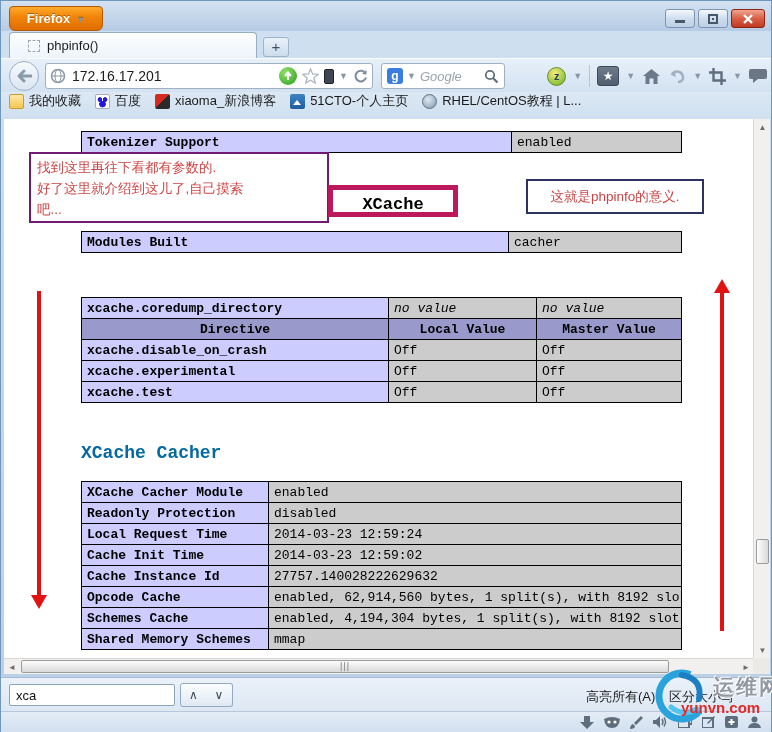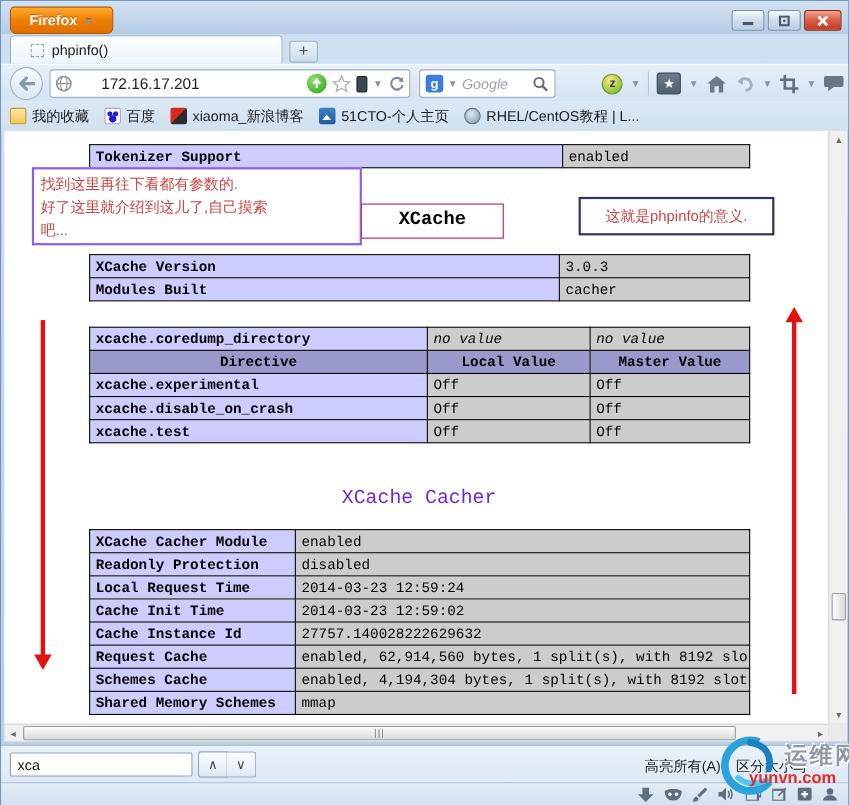--- a/index.html
+++ b/index.html
@@ -36,21 +36,21 @@
     font-size:15px; color:#3f5063; text-align:center; line-height:18px; cursor:pointer; }
 
   
   .navbar { position:absolute; left:0; top:57px; width:100%; height:34px;
     background:linear-gradient(#e7f0f9,#d3e2f1); border-top:1px solid #fafcff; }
   .back-btn { position:absolute; left:8px; top:2px; width:30px; height:30px; border-radius:50%;
     background:linear-gradient(#f6fafd,#dbe6f1); border:1px solid #9db1c6; display:flex;
     align-items:center; justify-content:center; cursor:pointer; }
   .urlbar { position:absolute; left:44px; top:4px; width:328px; height:26px; background:#fff;
     border:1px solid #9fb0c1; border-radius:3px; display:flex; align-items:center; padding:0 4px; }
-  .urlbar .url-text { flex:1; font-size:14px; color:#1c1c1c; padding-left:6px;margin-left:20px; }
+  .urlbar .url-text { flex:1; font-size:14px; color:#1c1c1c; padding-left:6px; }
   .url-icons { display:flex; align-items:center; gap:5px; }
   .go-btn { width:18px; height:18px; border-radius:50%;
     background:radial-gradient(circle at 35% 30%,#8fe06a,#2e9e1f); display:flex; align-items:center;
     justify-content:center; color:#fff; font-size:11px; cursor:pointer; }
   .device-ic { width:10px; height:15px; background:#3c4654; border-radius:2px; border:1px solid #222; }
   .caret { color:#8496a8; font-size:9px; cursor:pointer; }
   .searchbar { position:absolute; left:380px; top:4px; width:124px; height:26px; background:#fff;
     border:1px solid #9fb0c1; border-radius:3px; display:flex; align-items:center; padding:0 5px; gap:4px; }
   .g-logo { width:16px; height:16px; background:#3a7cdf; border-radius:3px; color:#fff;
     font-weight:bold; font-size:12px; text-align:center; line-height:16px; }
@@ -62,21 +62,21 @@
     background:radial-gradient(circle at 40% 30%,#ffe97a,#8cc63f 70%,#4c8a1f);
     border:1px solid #6b8c2e; color:#23415c; font-size:11px; font-weight:bold;
     text-align:center; line-height:17px; }
   .bm-btn { width:22px; height:20px; background:linear-gradient(#6d7b8c,#47556688);
     background-color:#59687a; border:1px solid #3c4a5a; border-radius:3px; color:#fff;
     font-size:12px; text-align:center; line-height:19px; }
   .sep { width:1px; height:22px; background:#b6c6d7; }
 
   
   .bookmarksbar { position:absolute; left:0; top:91px; width:100%; height:27px;
-    background:linear-gradient(#dce8f4,#d0e0ef); display:flex; align-items:center;
+    background:linear-gradient(#dce8f4,#d0e0ef); display:flex; align-items:flex-start;
     padding-left:8px; gap:14px; }
   .bm-item { display:flex; align-items:center; gap:5px; font-size:13px; color:#1b1b1b; cursor:pointer; }
   .bm-ic { width:15px; height:15px; border-radius:2px; flex:0 0 auto; }
   .ic-folder { background:linear-gradient(#ffe9a8,#f3c74f); border:1px solid #c79b36; }
   .ic-baidu { background:#fff; border:1px solid #aab;
     background-image:radial-gradient(circle at 30% 35%, #2319dc 2px, transparent 2.6px),
       radial-gradient(circle at 70% 35%, #2319dc 2px, transparent 2.6px),
       radial-gradient(circle at 50% 70%, #2319dc 3px, transparent 3.6px); }
   .ic-xiaoma { background:linear-gradient(135deg,#d42b1e 50%,#2b2b2b 50%); }
   .ic-51cto { background:linear-gradient(#3f83c4,#1f5d9e); position:relative; }
@@ -91,31 +91,31 @@
 
   table.php { border-collapse:collapse; position:absolute; table-layout:fixed; }
   table.php td, table.php th { border:1px solid #000; font-size:13px; padding:2px 5px;
     font-family:"Liberation Mono","DejaVu Sans Mono",monospace; height:21px; overflow:hidden;
     white-space:nowrap; }
   td.k { background:#ccccff; font-weight:bold; }
   td.v { background:#cccccc; }
   th.h { background:#9999cc; font-weight:bold; text-align:center; }
   td.italic { font-style:italic; }
 
-  .note-box { position:absolute; background:#fff; border:2px solid #8b5cf6; color:#cc4444;
+  .note-box { position:absolute; background:#fff; border:2px solid #701a75; color:#cc4444;
     font-size:13.5px; line-height:21px; padding:3px 6px; white-space:pre-line;
     font-family:"Liberation Sans",sans-serif; }
   .xcache-box { position:absolute; left:324px; top:66px; width:130px; height:32px;
-    border:1px solid #be185d; background:#fff; text-align:center; line-height:30px;
+    border:5px solid #be185d; background:#fff; text-align:center; line-height:30px;
     font-weight:bold; font-size:17px; color:#000; }
   .right-note { position:absolute; left:522px; top:60px; width:178px; height:35px;
     border:2px solid #2e3260; color:#cc4444; font-size:13.5px; text-align:center;
     line-height:31px; font-family:"Liberation Sans",sans-serif; }
-  .cacher-title { position:absolute; left:77px; top:324px; width:600px; text-align:center;
-    font-size:18px; font-weight:normal; color:#6d28d9; }
+  .cacher-title { position:absolute; left:77px; top:324px; width:600px; 
+    font-size:18px; font-weight:bold; color:#0369a1; }
 
   .v-arrow { position:absolute; width:4px; background:#e01212; }
   .arrow-head { position:absolute; width:0; height:0; border-left:8px solid transparent;
     border-right:8px solid transparent; }
   .arrow-head.down { border-top:14px solid #e01212; }
   .arrow-head.up { border-bottom:14px solid #e01212; }
 
   
   .v-scroll { position:absolute; left:752px; top:118px; width:17px; height:539px;
     background:#f1f0ee; border-left:1px solid #d9d8d5; }
@@ -313,24 +313,20 @@
     <div class="xcache-box">XCache</div>
 
     <div class="right-note">这就是phpinfo的意义.</div>
 
     <table class="php" style="left:77px; top:112px; width:600px;">
       <colgroup>
           <col style="width:427px">
           <col style="width:173px">
         </colgroup>
       <tbody>
-          <tr>
-        <td class="k">XCache Version</td>
-        <td class="v">3.0.3</td>
-      </tr>
       <tr>
         <td class="k">Modules Built</td>
         <td class="v">cacher</td>
       </tr>
     </tbody>
       </table>
 
     <table class="php" style="left:77px; top:178px; width:600px;">
       <colgroup>
           <col style="width:307px">
@@ -342,26 +338,26 @@
         <td class="k">xcache.coredump_directory</td>
         <td class="v italic">no value</td>
         <td class="v italic">no value</td>
       </tr>
       <tr>
         <th class="h">Directive</th>
         <th class="h">Local Value</th>
         <th class="h">Master Value</th>
       </tr>
       <tr>
+        <td class="k">xcache.disable_on_crash</td>
+        <td class="v">Off</td>
+        <td class="v">Off</td>
+      </tr>
+      <tr>
         <td class="k">xcache.experimental</td>
-        <td class="v">Off</td>
-        <td class="v">Off</td>
-      </tr>
-      <tr>
-        <td class="k">xcache.disable_on_crash</td>
         <td class="v">Off</td>
         <td class="v">Off</td>
       </tr>
       <tr>
         <td class="k">xcache.test</td>
         <td class="v">Off</td>
         <td class="v">Off</td>
       </tr>
     </tbody>
       </table>
@@ -388,21 +384,21 @@
           </tr>
       <tr>
             <td class="k">Cache Init Time</td>
             <td class="v">2014-03-23 12:59:02</td>
           </tr>
       <tr>
             <td class="k">Cache Instance Id</td>
             <td class="v">27757.140028222629632</td>
           </tr>
       <tr>
-            <td class="k">Request Cache</td>
+            <td class="k">Opcode Cache</td>
             <td class="v">enabled, 62,914,560 bytes, 1 split(s), with 8192 slots each</td>
           </tr>
       <tr>
             <td class="k">Schemes Cache</td>
             <td class="v">enabled, 4,194,304 bytes, 1 split(s), with 8192 slots each</td>
           </tr>
       <tr>
             <td class="k">Shared Memory Schemes</td>
             <td class="v">mmap</td>
           </tr>

